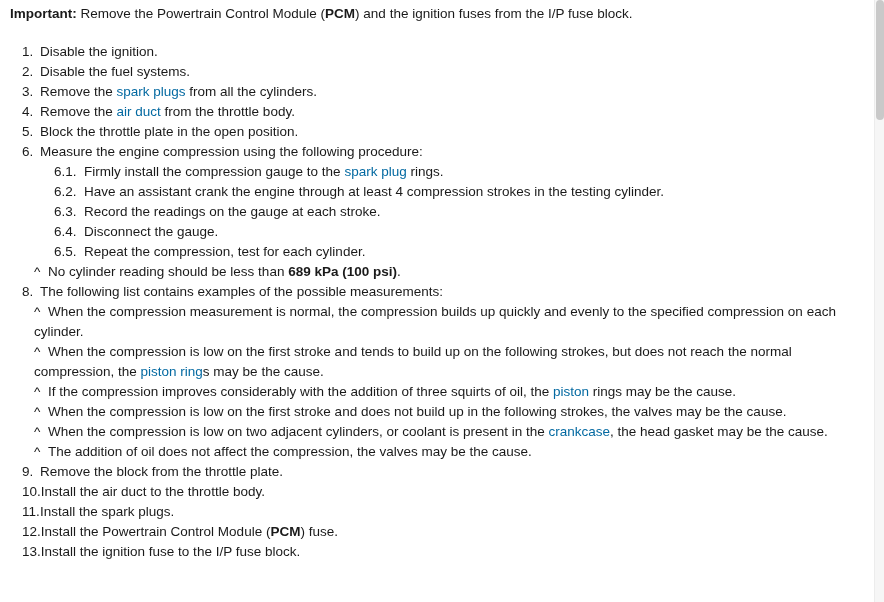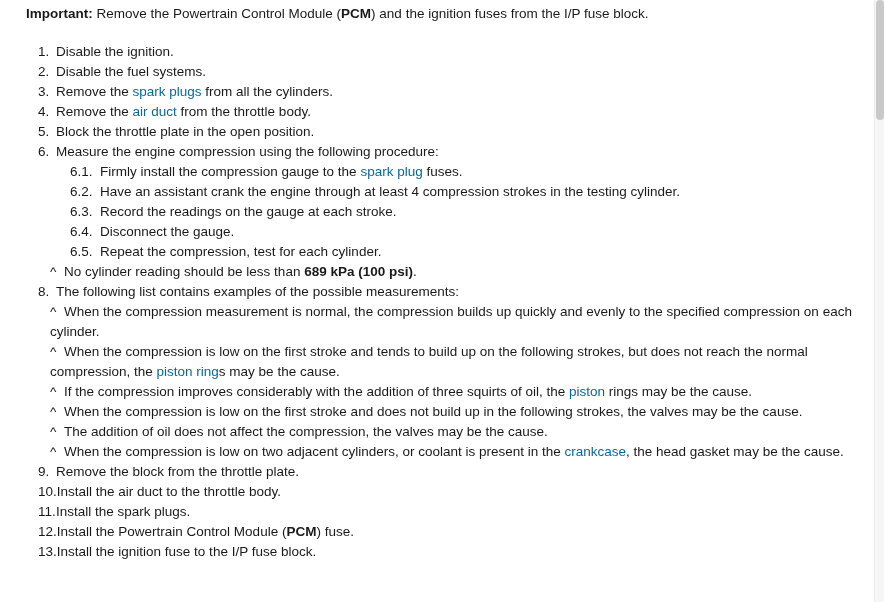--- a/index.html
+++ b/index.html
@@ -11,21 +11,21 @@
     height: 602px;
     background: #ffffff;
     font-family: "Liberation Sans", sans-serif;
     font-size: 13.5px;
     line-height: 20px;
     color: #1a1a1a;
     overflow: hidden;
     position: relative;
   }
   .page {
-    padding: 0 12px 0 22px;
+    padding: 0 12px 0 6px;
     box-sizing: border-box;
     width: 884px;
   }
   .important {
     margin: 4px 0 0 4px;
     line-height: 20px;
   }
   .important .lead {
     font-weight: bold;
   }
@@ -94,33 +94,33 @@
     <span class="lead">Important:</span><span> Remove the Powertrain Control Module (</span><span class="bold">PCM</span><span>) and the ignition fuses from the I/P fuse block.</span>
   </p>
 
   <div class="steps" id="steps-container">
       <p class="step"><span class="num">1.</span><span class="wrap-text"><span>Disable the ignition.</span></span></p>
       <p class="step"><span class="num">2.</span><span class="wrap-text"><span>Disable the fuel systems.</span></span></p>
       <p class="step"><span class="num">3.</span><span class="wrap-text"><span>Remove the </span><span class="link">spark plugs</span><span> from all the cylinders.</span></span></p>
       <p class="step"><span class="num">4.</span><span class="wrap-text"><span>Remove the </span><span class="link">air duct</span><span> from the throttle body.</span></span></p>
       <p class="step"><span class="num">5.</span><span class="wrap-text"><span>Block the throttle plate in the open position.</span></span></p>
       <p class="step"><span class="num">6.</span><span class="wrap-text"><span>Measure the engine compression using the following procedure:</span></span></p>
-      <p class="step sub"><span class="num">6.1.</span><span class="wrap-text"><span>Firmly install the compression gauge to the </span><span class="link">spark plug</span><span> fuses.</span></span></p>
+      <p class="step sub"><span class="num">6.1.</span><span class="wrap-text"><span>Firmly install the compression gauge to the </span><span class="link">spark plug</span><span> rings.</span></span></p>
       <p class="step sub"><span class="num">6.2.</span><span class="wrap-text"><span>Have an assistant crank the engine through at least 4 compression strokes in the testing cylinder.</span></span></p>
       <p class="step sub"><span class="num">6.3.</span><span class="wrap-text"><span>Record the readings on the gauge at each stroke.</span></span></p>
       <p class="step sub"><span class="num">6.4.</span><span class="wrap-text"><span>Disconnect the gauge.</span></span></p>
       <p class="step sub"><span class="num">6.5.</span><span class="wrap-text"><span>Repeat the compression, test for each cylinder.</span></span></p>
       <p class="step caret"><span class="mark">^</span><span class="wrap-text"><span>No cylinder reading should be less than </span><span class="bold">689 kPa (100 psi)</span><span>.</span></span></p>
       <p class="step"><span class="num">8.</span><span class="wrap-text"><span>The following list contains examples of the possible measurements:</span></span></p>
       <p class="step caret"><span class="mark">^</span><span class="wrap-text"><span>When the compression measurement is normal, the compression builds up quickly and evenly to the specified compression on each cylinder.</span></span></p>
       <p class="step caret"><span class="mark">^</span><span class="wrap-text"><span>When the compression is low on the first stroke and tends to build up on the following strokes, but does not reach the normal compression, the </span><span class="link">piston ring</span><span>s may be the cause.</span></span></p>
       <p class="step caret"><span class="mark">^</span><span class="wrap-text"><span>If the compression improves considerably with the addition of three squirts of oil, the </span><span class="link">piston</span><span> rings may be the cause.</span></span></p>
       <p class="step caret"><span class="mark">^</span><span class="wrap-text"><span>When the compression is low on the first stroke and does not build up in the following strokes, the valves may be the cause.</span></span></p>
+      <p class="step caret"><span class="mark">^</span><span class="wrap-text"><span>When the compression is low on two adjacent cylinders, or coolant is present in the </span><span class="link">crankcase</span><span>, the head gasket may be the cause.</span></span></p>
       <p class="step caret"><span class="mark">^</span><span class="wrap-text"><span>The addition of oil does not affect the compression, the valves may be the cause.</span></span></p>
-      <p class="step caret"><span class="mark">^</span><span class="wrap-text"><span>When the compression is low on two adjacent cylinders, or coolant is present in the </span><span class="link">crankcase</span><span>, the head gasket may be the cause.</span></span></p>
       <p class="step"><span class="num">9.</span><span class="wrap-text"><span>Remove the block from the throttle plate.</span></span></p>
       <p class="step"><span class="num">10.</span><span class="wrap-text"><span>Install the air duct to the throttle body.</span></span></p>
       <p class="step"><span class="num">11.</span><span class="wrap-text"><span>Install the spark plugs.</span></span></p>
       <p class="step"><span class="num">12.</span><span class="wrap-text"><span>Install the Powertrain Control Module (</span><span class="bold">PCM</span><span>) fuse.</span></span></p>
       <p class="step"><span class="num">13.</span><span class="wrap-text"><span>Install the ignition fuse to the I/P fuse block.</span></span></p>
     </div>
 
 </div>
 
 <div class="scrollbar">

